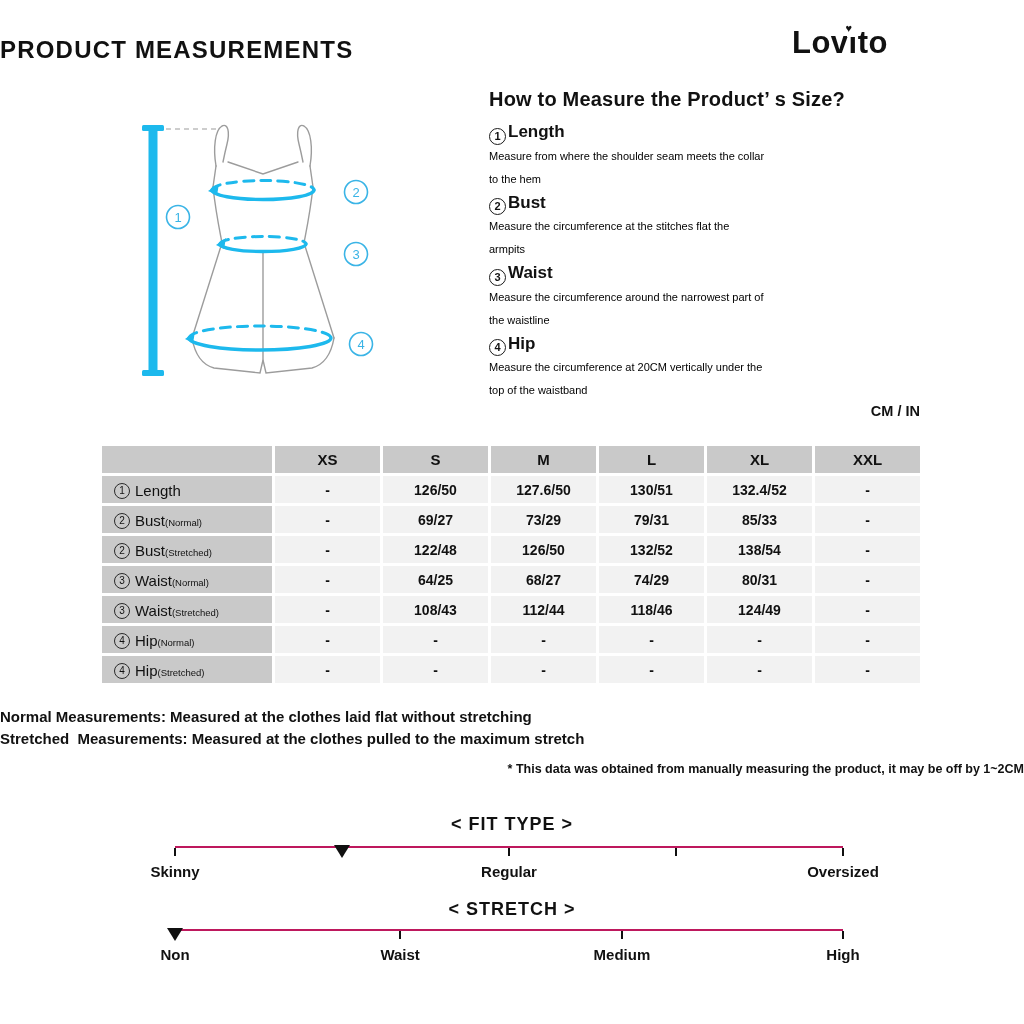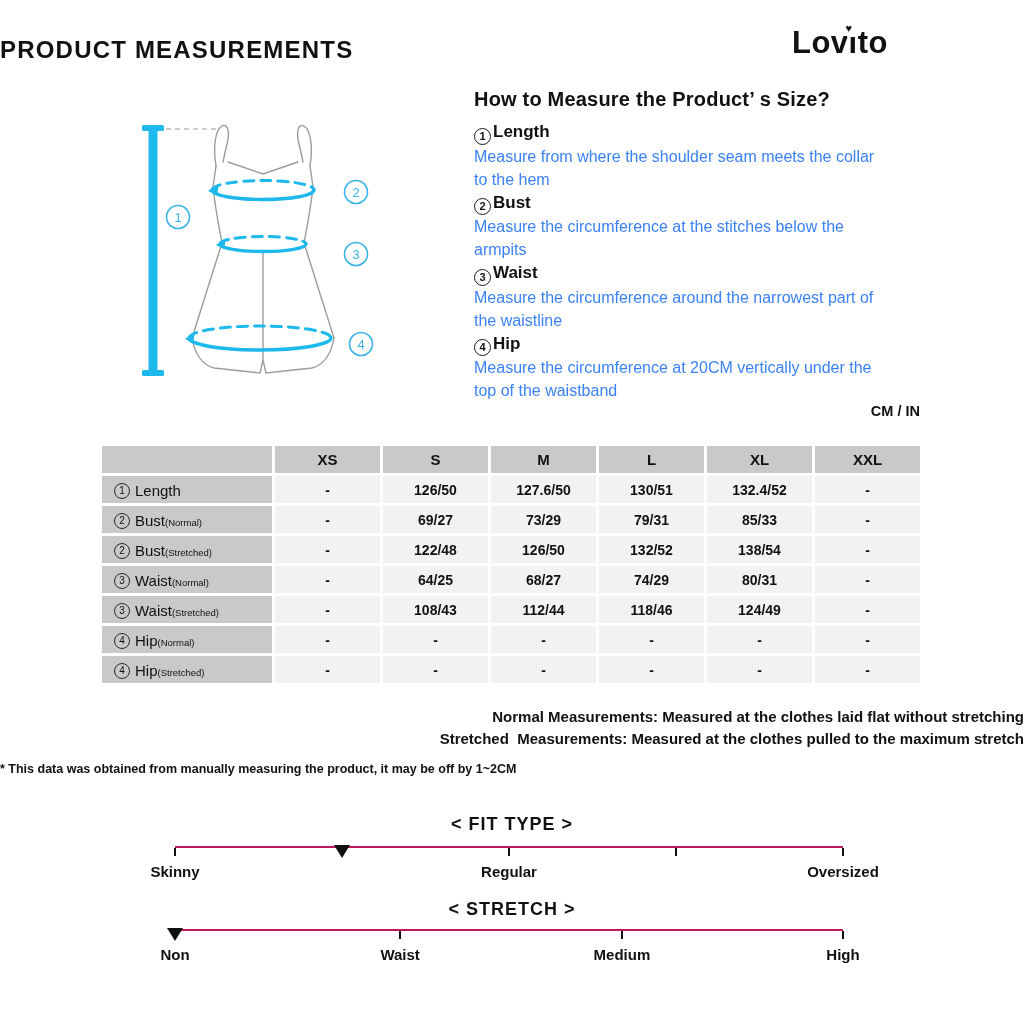--- a/index.html
+++ b/index.html
@@ -10,44 +10,44 @@
   .title{position:absolute;top:36px;left:0;width:100%;text-align:left;
          font-size:24px;font-weight:bold;letter-spacing:1.2px}
   .logo{position:absolute;top:25px;left:792px;font-size:31px;font-weight:bold;letter-spacing:.5px}
   .logo .dotcover{position:absolute;left:55px;top:5px;width:9px;height:7px;background:#fff}
   .logo .heart{position:absolute;left:53.5px;top:-3px;font-size:11px;color:#111}
 
   
   .diagram{position:absolute;left:120px;top:110px;width:320px;height:290px}
 
   
-  .howto{position:absolute;left:474px;top:88px;width:452px}
+  .howto{position:absolute;left:489px;top:88px;width:452px}
   .ht-title{font-size:20px;font-weight:bold;margin:0 0 9px 0;letter-spacing:.2px}
   .ht-label{font-size:17px;font-weight:bold;line-height:23px}
-  .ht-desc{font-size:16px;line-height:23px;color:#3b82f6;white-space:pre-line}
+  .ht-desc{font-size:11px;line-height:23px;color:#000000;white-space:pre-line}
   .circ2{display:inline-flex;box-sizing:border-box;width:17px;height:17px;border:1.3px solid #1a1a1a;
          border-radius:50%;align-items:center;justify-content:center;font-size:11px;font-weight:bold;
          margin-right:2px;vertical-align:-2.5px}
   .unit{position:absolute;top:403px;right:104px;font-size:14.5px;font-weight:bold}
 
   
   .sizes{position:absolute;left:99px;top:443px;border-collapse:separate;border-spacing:3px;table-layout:fixed}
   .sizes td{height:27px;text-align:center;vertical-align:middle;padding:0}
   .sizes .hd{background:#c9c9c9;font-weight:bold;font-size:15px}
   .sizes .lbl{background:#c9c9c9;text-align:left;padding-left:12px}
   .sizes .val{background:#f2f2f2;font-weight:bold;font-size:14px}
   .rowlabel{display:inline-flex;align-items:center;font-size:15px}
   .circ{display:inline-flex;flex:none;box-sizing:border-box;width:16px;height:16px;border:1.1px solid #2a2a2a;
         border-radius:50%;align-items:center;justify-content:center;font-size:10px;margin-right:5px}
   .rvar{font-size:9.5px;margin-top:4px}
 
   
-  .notes{position:absolute;left:0;top:706px;width:100%;text-align:right;
+  .notes{position:absolute;left:0;top:706px;width:100%;text-align:left;
          font-size:15px;font-weight:bold;line-height:22px}
-  .disclaimer{position:absolute;left:0;top:762px;width:100%;text-align:left;
+  .disclaimer{position:absolute;left:0;top:762px;width:100%;text-align:right;
               font-size:12.5px;font-weight:bold}
 
   
   .scale-title{position:absolute;left:0;width:100%;text-align:center;font-size:18px;
                font-weight:bold;letter-spacing:1px}
   #fit-title{top:814px}
   #stretch-title{top:899px}
   .scale{position:absolute;left:175px;width:668px;height:2px;background:#be185d}
   #fit-scale{top:846px}
   #stretch-scale{top:929px}
@@ -128,21 +128,21 @@
 
     <div class="ht-label">
       <span class="circ2">1</span><span>Length</span>
     </div>
     <div class="ht-desc">Measure from where the shoulder seam meets the collar
 to the hem</div>
 
     <div class="ht-label">
       <span class="circ2">2</span><span>Bust</span>
     </div>
-    <div class="ht-desc">Measure the circumference at the stitches below the
+    <div class="ht-desc">Measure the circumference at the stitches flat the
 armpits</div>
 
     <div class="ht-label">
       <span class="circ2">3</span><span>Waist</span>
     </div>
     <div class="ht-desc">Measure the circumference around the narrowest part of
 the waistline</div>
 
     <div class="ht-label">
       <span class="circ2">4</span><span>Hip</span>

